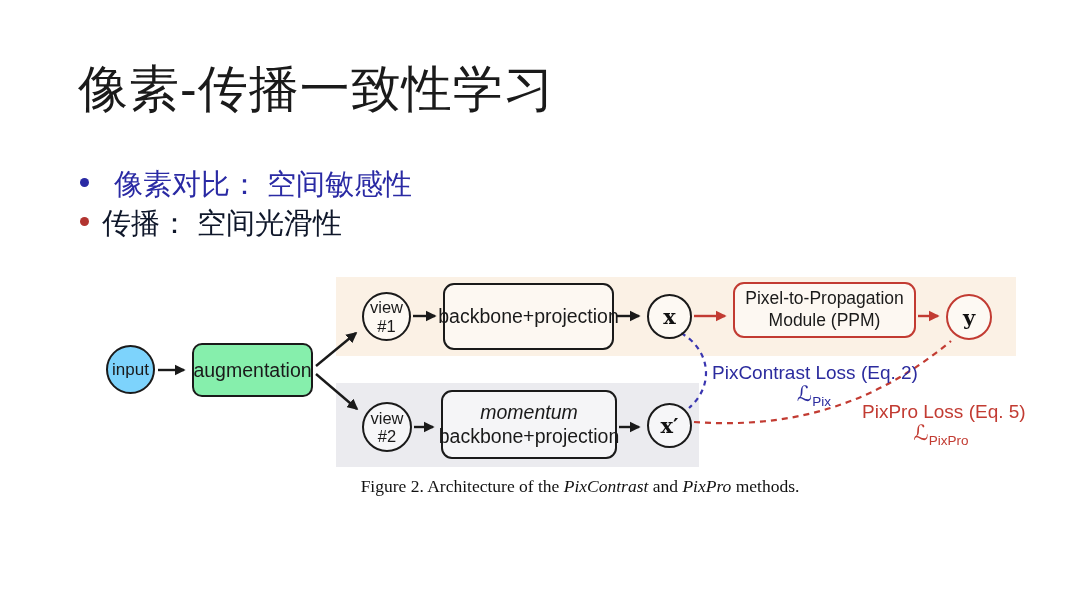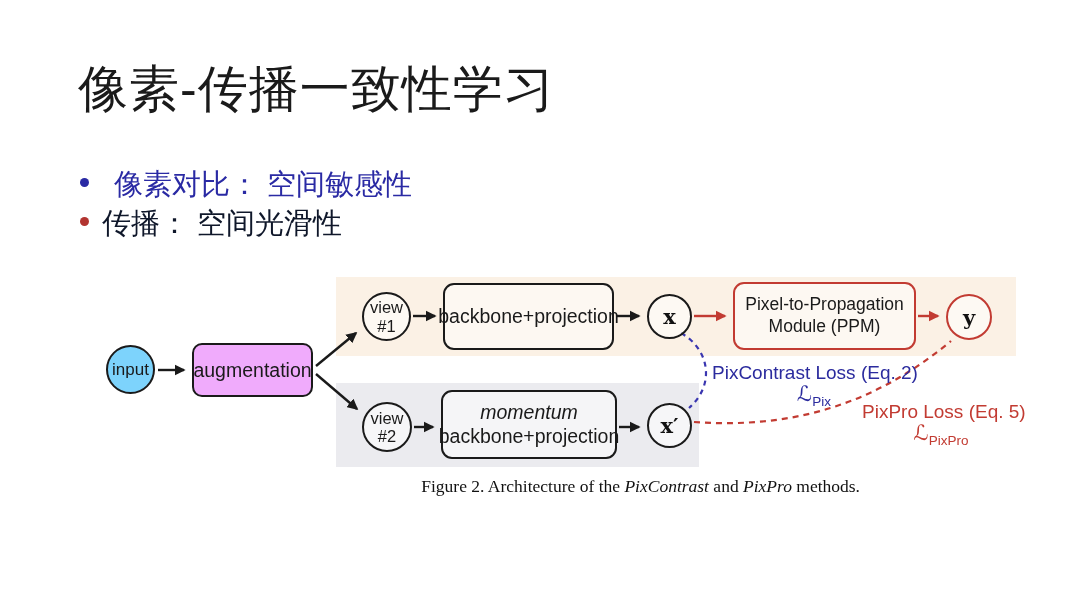--- a/index.html
+++ b/index.html
@@ -70,25 +70,25 @@
     justify-content: center;
   }
   .box {
     border: 2.5px solid #1a1a1a;
     border-radius: 11px;
     background: rgba(255,255,255,0.5);
   }
   .red-border { border-color: #c23b32; }
 
   .node-input    { left: 106px; top: 345px; width: 49px;  height: 49px; font-size: 17px; background:#7dd3fc; }
-  .node-aug      { left: 192px; top: 343px; width: 121px; height: 54px; font-size: 19.5px; background:#f0abfc; border-radius: 10px; }
+  .node-aug      { left: 192px; top: 343px; width: 121px; height: 54px; font-size: 19.5px; background:#86efac; border-radius: 10px; }
   .node-view1    { left: 362px; top: 292px; width: 49px;  height: 49px; font-size: 16.5px; line-height: 1.1; }
   .node-backbone { left: 443px; top: 283px; width: 171px; height: 67px; font-size: 19.5px; }
   .node-x        { left: 647px; top: 294px; width: 45px;  height: 45px; }
-  .node-ppm      { left: 733px; top: 282px; width: 183px; height: 68px; font-size: 17.5px; line-height: 1.25; }
+  .node-ppm      { left: 733px; top: 282px; width: 183px; height: 56px; font-size: 17.5px; line-height: 1.25; }
   .node-y        { left: 946px; top: 294px; width: 46px;  height: 46px; }
   .node-view2    { left: 362px; top: 402px; width: 50px;  height: 50px; font-size: 16.5px; line-height: 1.1; }
   .node-momentum { left: 441px; top: 390px; width: 176px; height: 69px; font-size: 19.5px; line-height: 1.22; }
   .node-xprime   { left: 647px; top: 403px; width: 45px;  height: 45px; }
 
   .mathvar {
     font-family: "DejaVu Serif", "Liberation Serif", serif;
     font-weight: bold;
     font-size: 21px;
     color: #111;
@@ -103,21 +103,21 @@
   .loss sub { font-size: 13.5px; font-style: normal; }
   .loss-pixcontrast { left: 712px; top: 362px; width: 204px; color: #2b2b9e; }
   .loss-pixpro      { left: 862px; top: 401px; width: 158px; color: #c23b32; }
 
   
   .caption {
     position: absolute;
     left: 300px;
     top: 476px;
     width: 560px;
-    text-align: right;
+    text-align: center;
     font-family: "Liberation Serif", "DejaVu Serif", serif;
     font-size: 17.5px;
     color: #111;
     white-space: nowrap;
   }
   .caption i { font-style: italic; }
 </style>
 </head>
 <body>
 

